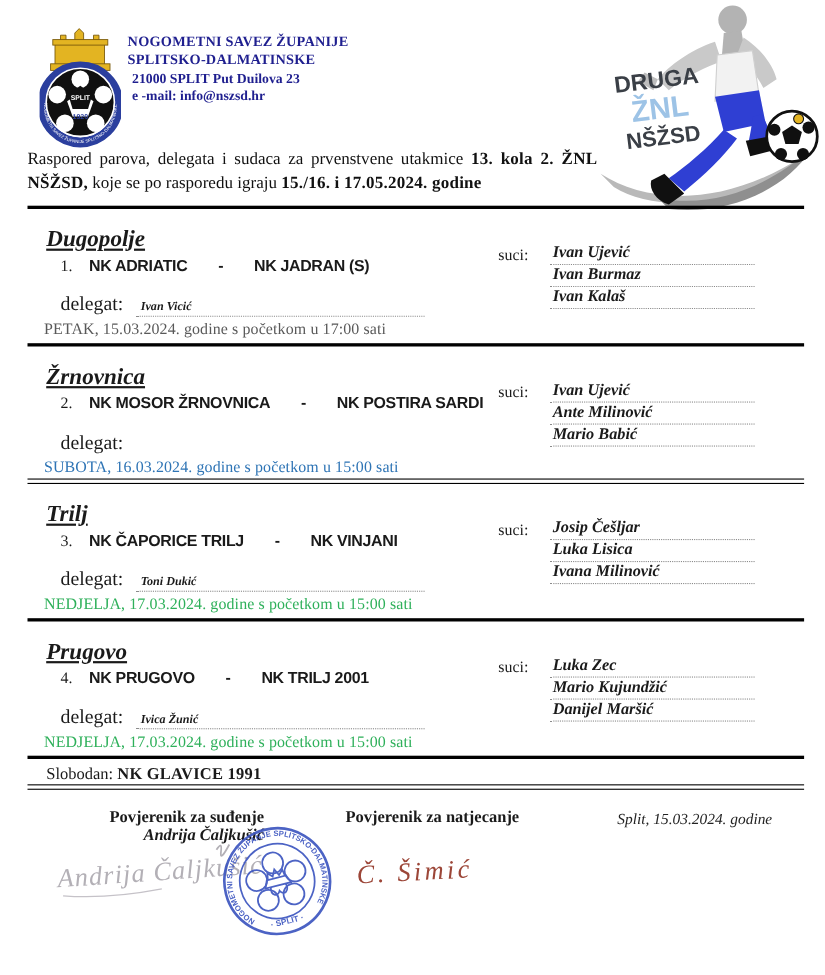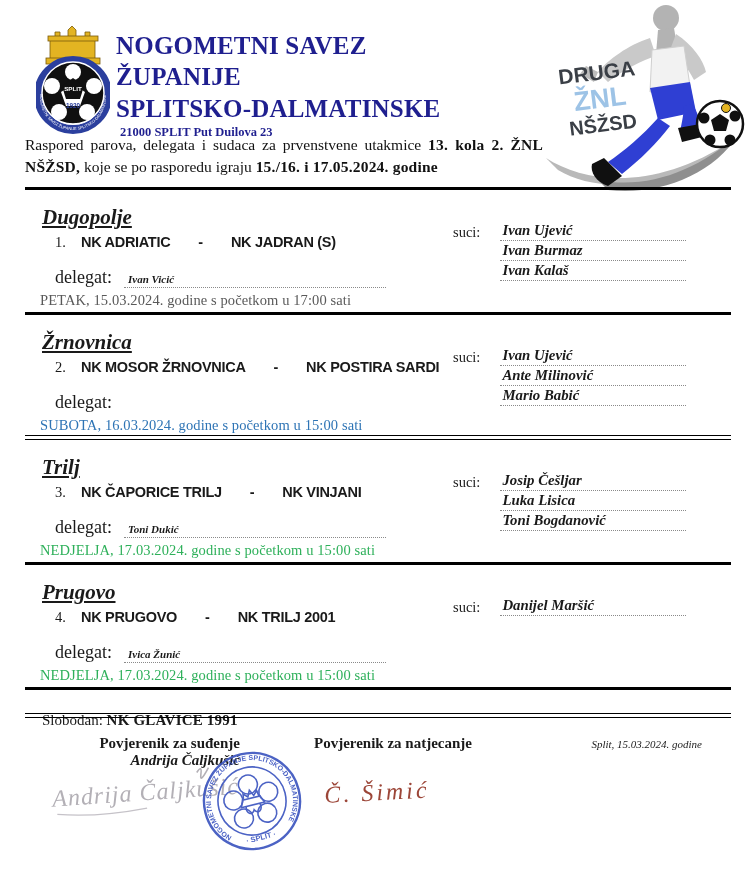--- a/index.html
+++ b/index.html
@@ -4,21 +4,21 @@
 <style>
   * { margin:0; padding:0; box-sizing:border-box; }
   html,body { background:#fff; }
   .page {
     position:relative; width:750px; height:886px; background:#ffffff;
     font-family:"Liberation Serif", serif; color:#1a1a1a; overflow:hidden;
   }
   
   .club-logo { position:absolute; left:36px; top:22px; width:74px; height:114px; }
   .org-block { position:absolute; left:116px; top:30px; width:330px; }
-  .org-line { font-weight:bold; font-size:25px; color:#1f1f8f; letter-spacing:0.2px; line-height:1.25;font-family:Liberation Serif, serif; }
+  .org-line { font-weight:bold; font-size:13px; color:#1f1f8f; letter-spacing:0.2px; line-height:1.25;font-family:Liberation Serif, serif; }
   .org-sub  { font-weight:bold; font-size:12.5px; color:#1f1f8f; margin-left:4px; line-height:1.35; }
   .league-graphic { position:absolute; left:538px; top:0px; width:212px; height:198px; }
   .intro {
     position:absolute; left:25px; top:134px; width:518px;
     font-size:15.5px; line-height:1.4; text-align:justify; color:#111;
   }
   .intro b { letter-spacing:0.2px; }
   
   .sections { position:absolute; left:25px; top:187px; width:706px; }
   .rule-top { border-top:3px solid #000; }
@@ -46,30 +46,30 @@
   }
   .delegat-row { position:absolute; left:30px; bottom:27px; display:flex; align-items:baseline; }
   .delegat-label { font-size:18px; margin-right:12px;margin-top:16px; }
   .delegat-name {
     font-weight:bold; font-style:italic; font-size:11px; width:262px;
     border-bottom:1px dotted #8a8a8a; padding:0 0 2px 4px; white-space:nowrap;
   }
   .date-line { position:absolute; left:15px; bottom:6px; font-size:14.5px; letter-spacing:0.1px; }
   
   .slobodan { position:relative; height:28px; }
-  .slobodan-text { position:absolute; left:17px; top:22px; font-size:15px; }
+  .slobodan-text { position:absolute; left:17px; top:6px; font-size:15px; }
   .slobodan-text b { letter-spacing:0.2px; }
   .slobodan .rule { bottom:0; }
   
   .fblock { position:absolute; text-align:right; }
   .fblock-left  { left:40px;  top:735px; width:200px; }
   .fblock-right { left:282px; top:735px; width:190px; }
   .ftitle { font-weight:bold; font-size:15px; }
   .fname  { font-weight:bold; font-style:italic; font-size:15px; }
-  .place-date { position:absolute; right:48px; top:738px; font-style:italic; font-size:11px; color:#222;text-align:center; }
+  .place-date { position:absolute; right:48px; top:738px; font-style:italic; font-size:14px; color:#222;text-align:center; }
   .sig-left  { position:absolute; left:48px;  top:762px; width:200px; height:60px; }
   .sig-right { position:absolute; left:318px; top:760px; width:130px; height:56px; }
   .stamp { position:absolute; left:201px; top:750px; width:102px; height:102px; transform:rotate(-14deg); opacity:0.92; }
 </style>
 </head>
 <body>
 
 <div class="page">
 
   <svg class="club-logo" viewBox="0 0 74 114">
@@ -98,20 +98,21 @@
     <path id="ribbonArc" d="M 5 67 A 33 33 0 1 0 69 67" fill="none"></path>
     <text font-size="4" fill="#ffffff" font-family="Liberation Sans, sans-serif">
       <textPath href="#ribbonArc" startOffset="4%">NOGOMETNI SAVEZ ŽUPANIJE SPLITSKO-DALMATINSKE</textPath>
     </text>
   </svg>
 
   <div class="org-block">
     <div class="org-line">NOGOMETNI SAVEZ ŽUPANIJE</div>
     <div class="org-line">SPLITSKO-DALMATINSKE</div>
     <div class="org-sub">21000 SPLIT  Put Duilova 23</div>
+    <div class="org-sub">e -mail: info@nszsd.hr</div>
   </div>
 
   <svg class="league-graphic" viewBox="0 0 212 198">
 
     <path d="M 8 158 C 50 185 120 190 195 140 C 140 190 60 195 20 170 Z" fill="#b9b9b9"></path>
     <path d="M 60 180 C 110 190 160 170 200 135 C 175 175 120 196 70 190 Z" fill="#8f8f8f"></path>
 
     <g>
       <circle cx="128" cy="18" r="13" fill="#b3b3b3"></circle>
       <path d="M 120 30 L 136 28 L 140 52 L 118 54 Z" fill="#b3b3b3"></path>
@@ -202,21 +203,21 @@
         <span class="mnum">3.</span>
         <span class="club">NK ČAPORICE TRILJ</span>
         <span class="dash">-</span>
         <span class="club">NK VINJANI</span>
       </div>
       <div class="suci-block">
         <span class="suci-label">suci:</span>
         <div class="suci-list">
             <div class="suci-name">Josip Češljar</div>
             <div class="suci-name">Luka Lisica</div>
-            <div class="suci-name">Toni Bogdanović</div>
+            <div class="suci-name">Ivana Milinović</div>
           </div>
       </div>
       <div class="delegat-row">
         <span class="delegat-label">delegat:</span>
         <span class="delegat-name">Toni Dukić</span>
       </div>
       <div class="date-line" style="color: rgb(46, 176, 90);">NEDJELJA, 17.03.2024. godine s početkom u 15:00 sati</div>
       <div class="rule thick"></div>
     </section>
 
@@ -224,20 +225,22 @@
       <div class="venue">Prugovo</div>
       <div class="match-line">
         <span class="mnum">4.</span>
         <span class="club">NK PRUGOVO</span>
         <span class="dash">-</span>
         <span class="club">NK TRILJ 2001</span>
       </div>
       <div class="suci-block">
         <span class="suci-label">suci:</span>
         <div class="suci-list">
+            <div class="suci-name">Luka Zec</div>
+            <div class="suci-name">Mario Kujundžić</div>
             <div class="suci-name">Danijel Maršić</div>
           </div>
       </div>
       <div class="delegat-row">
         <span class="delegat-label">delegat:</span>
         <span class="delegat-name">Ivica Žunić</span>
       </div>
       <div class="date-line" style="color: rgb(46, 176, 90);">NEDJELJA, 17.03.2024. godine s početkom u 15:00 sati</div>
       <div class="rule thick"></div>
     </section>

